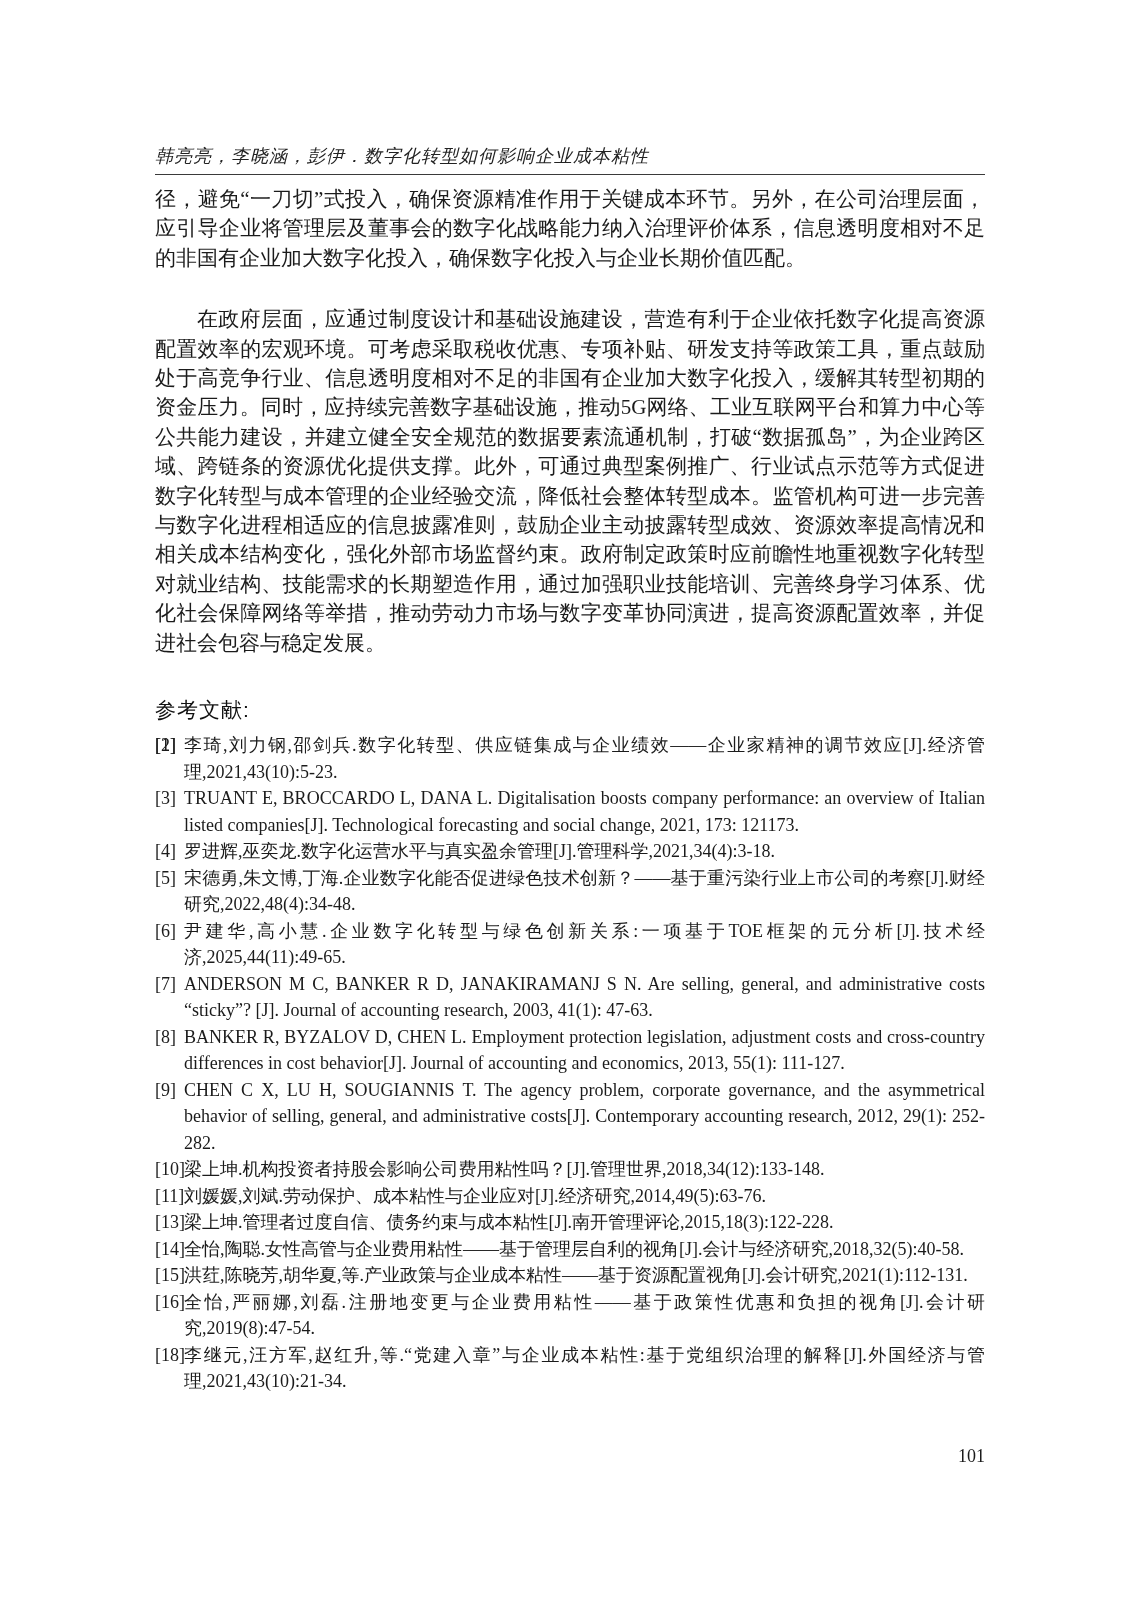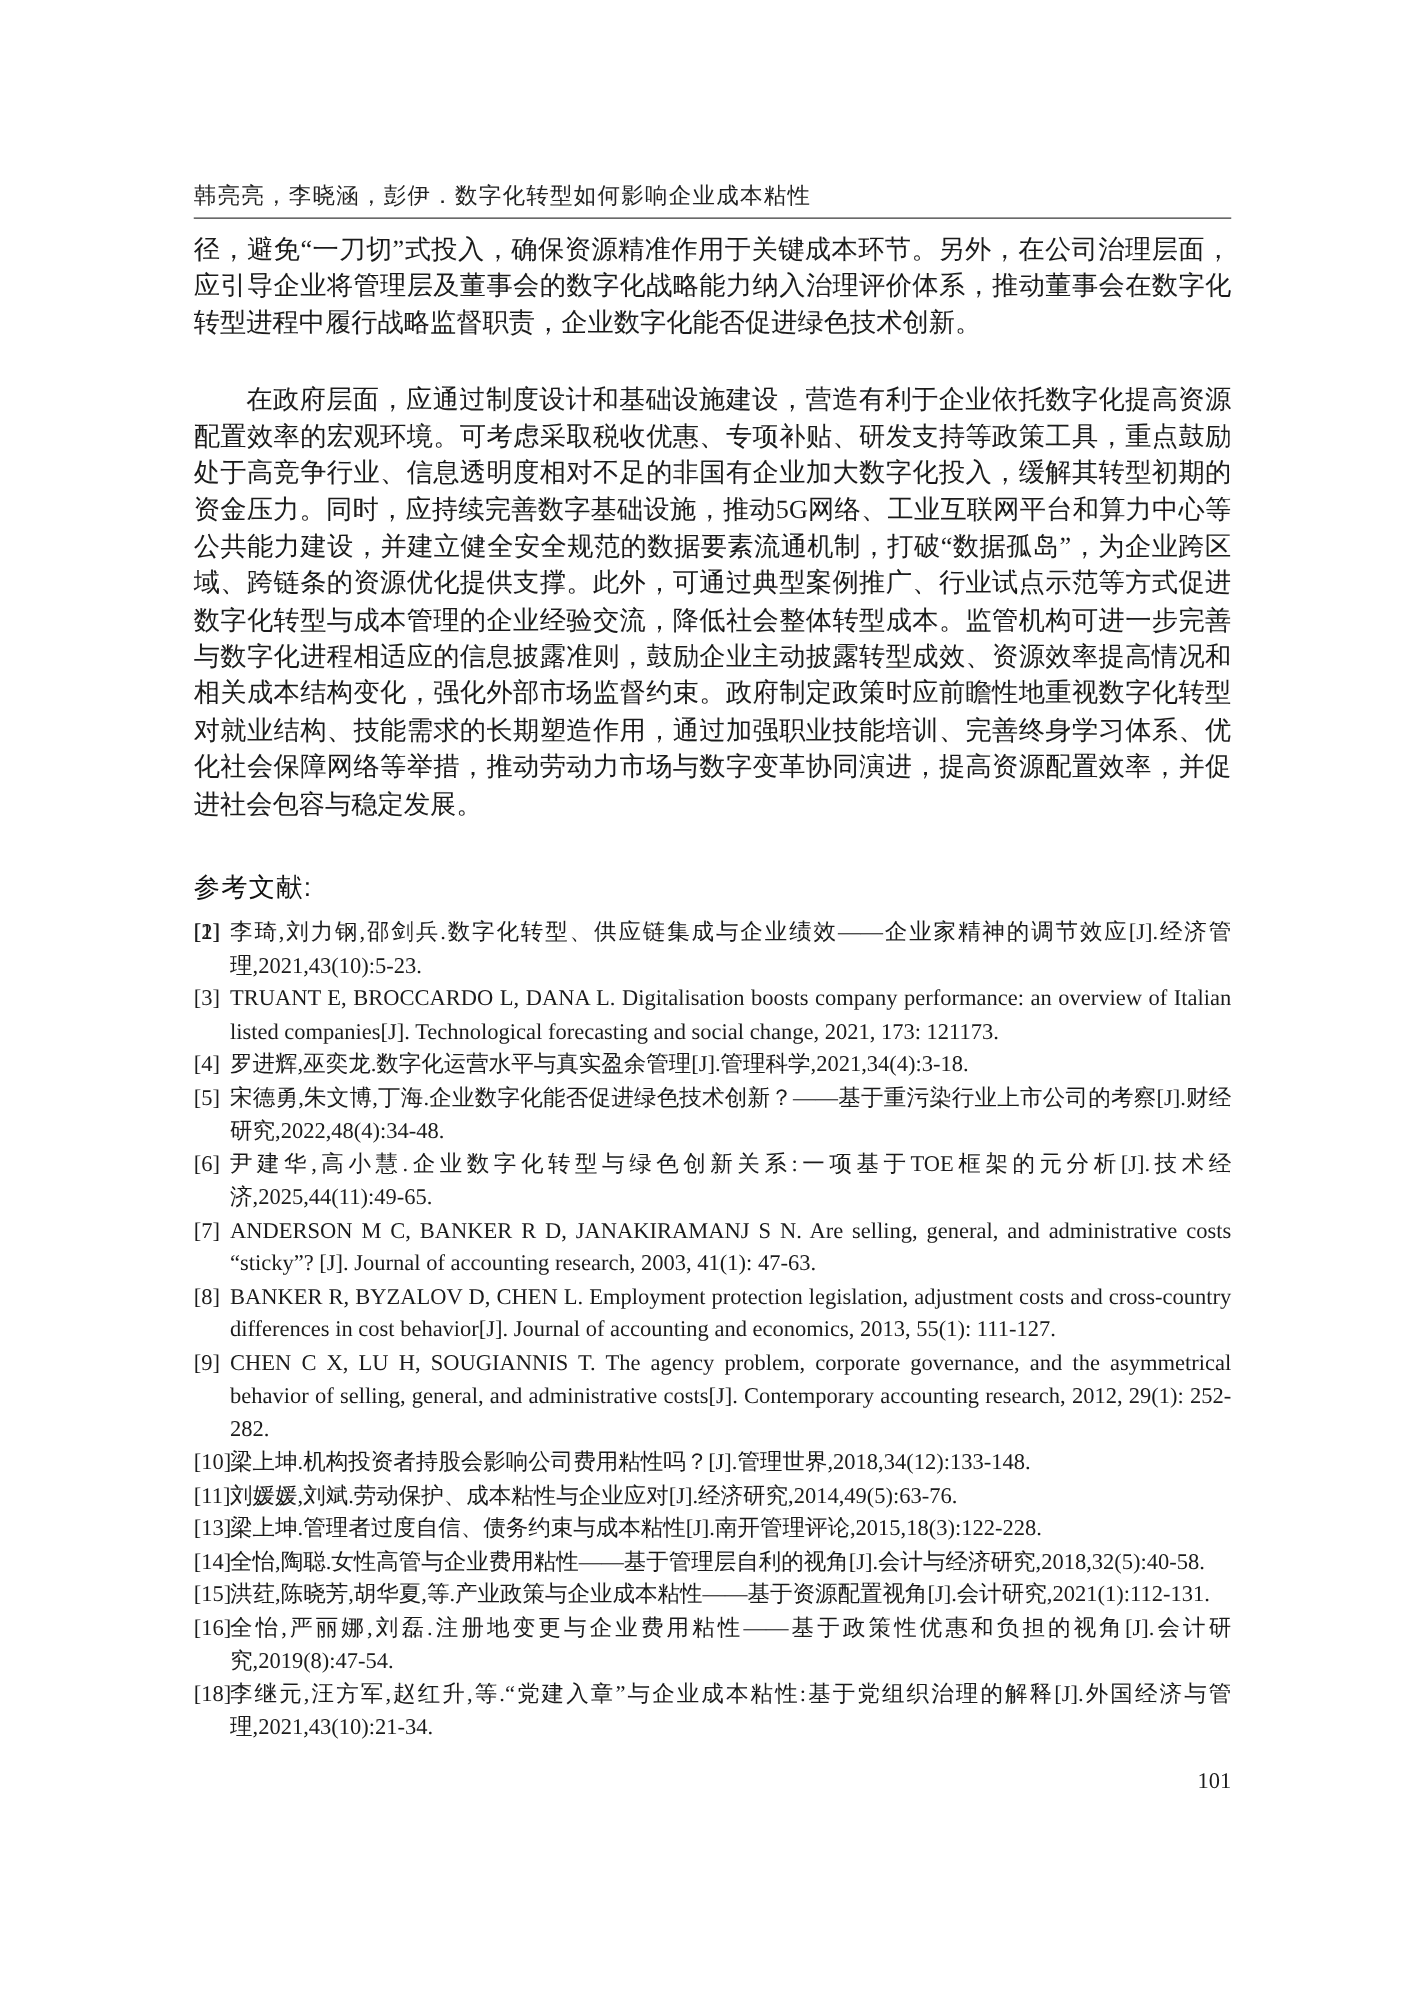--- a/index.html
+++ b/index.html
@@ -22,20 +22,21 @@
     position: absolute;
     left: 155px;
     top: 0;
     width: 830px;
   }
   .running-head {
     margin-top: 144px;
     font-size: 18px;
     letter-spacing: 1px;
     color: #222222;
+    font-style: italic;
   }
   .head-rule {
     margin-top: 6px;
     border: 0;
     border-top: 1.5px solid #3a3a3a;
     height: 0;
   }
   .body-text {
     margin-top: 10px;
     font-size: 21px;
@@ -69,40 +70,40 @@
     padding-left: 29px;
     text-align: justify;
   }
   .ref-num {
     position: absolute;
     left: 0;
     top: 0;
   }
   .page-number {
     position: absolute;
-    top: 1414px;
+    top: 1446px;
     left: 155px;
     width: 830px;
     text-align: right;
     font-size: 18px;
     color: #1b1b1b;
   }
 </style>
 </head>
 <body>
 
 <div class="page">
   <div class="content">
 
     <div class="running-head">韩亮亮，李晓涵，彭伊．数字化转型如何影响企业成本粘性</div>
 
     <hr class="head-rule">
 
     <div class="body-text">
-      <p>径，避免“一刀切”式投入，确保资源精准作用于关键成本环节。另外，在公司治理层面，应引导企业将管理层及董事会的数字化战略能力纳入治理评价体系，推动董事会在数字化转型进程中履行战略监督职责，企业数字化能否促进绿色技术创新。</p>
+      <p>径，避免“一刀切”式投入，确保资源精准作用于关键成本环节。另外，在公司治理层面，应引导企业将管理层及董事会的数字化战略能力纳入治理评价体系，信息透明度相对不足的非国有企业加大数字化投入，确保数字化投入与企业长期价值匹配。</p>
       <p class="indent">在政府层面，应通过制度设计和基础设施建设，营造有利于企业依托数字化提高资源配置效率的宏观环境。可考虑采取税收优惠、专项补贴、研发支持等政策工具，重点鼓励处于高竞争行业、信息透明度相对不足的非国有企业加大数字化投入，缓解其转型初期的资金压力。同时，应持续完善数字基础设施，推动5G网络、工业互联网平台和算力中心等公共能力建设，并建立健全安全规范的数据要素流通机制，打破“数据孤岛”，为企业跨区域、跨链条的资源优化提供支撑。此外，可通过典型案例推广、行业试点示范等方式促进数字化转型与成本管理的企业经验交流，降低社会整体转型成本。监管机构可进一步完善与数字化进程相适应的信息披露准则，鼓励企业主动披露转型成效、资源效率提高情况和相关成本结构变化，强化外部市场监督约束。政府制定政策时应前瞻性地重视数字化转型对就业结构、技能需求的长期塑造作用，通过加强职业技能培训、完善终身学习体系、优化社会保障网络等举措，推动劳动力市场与数字变革协同演进，提高资源配置效率，并促进社会包容与稳定发展。</p>
     </div>
 
     <h2 class="ref-heading">参考文献:</h2>
 
     <ol class="ref-list" id="ref-list">
   <li class="ref-item">
     <span class="ref-num">[1]</span>
   </li>
 

